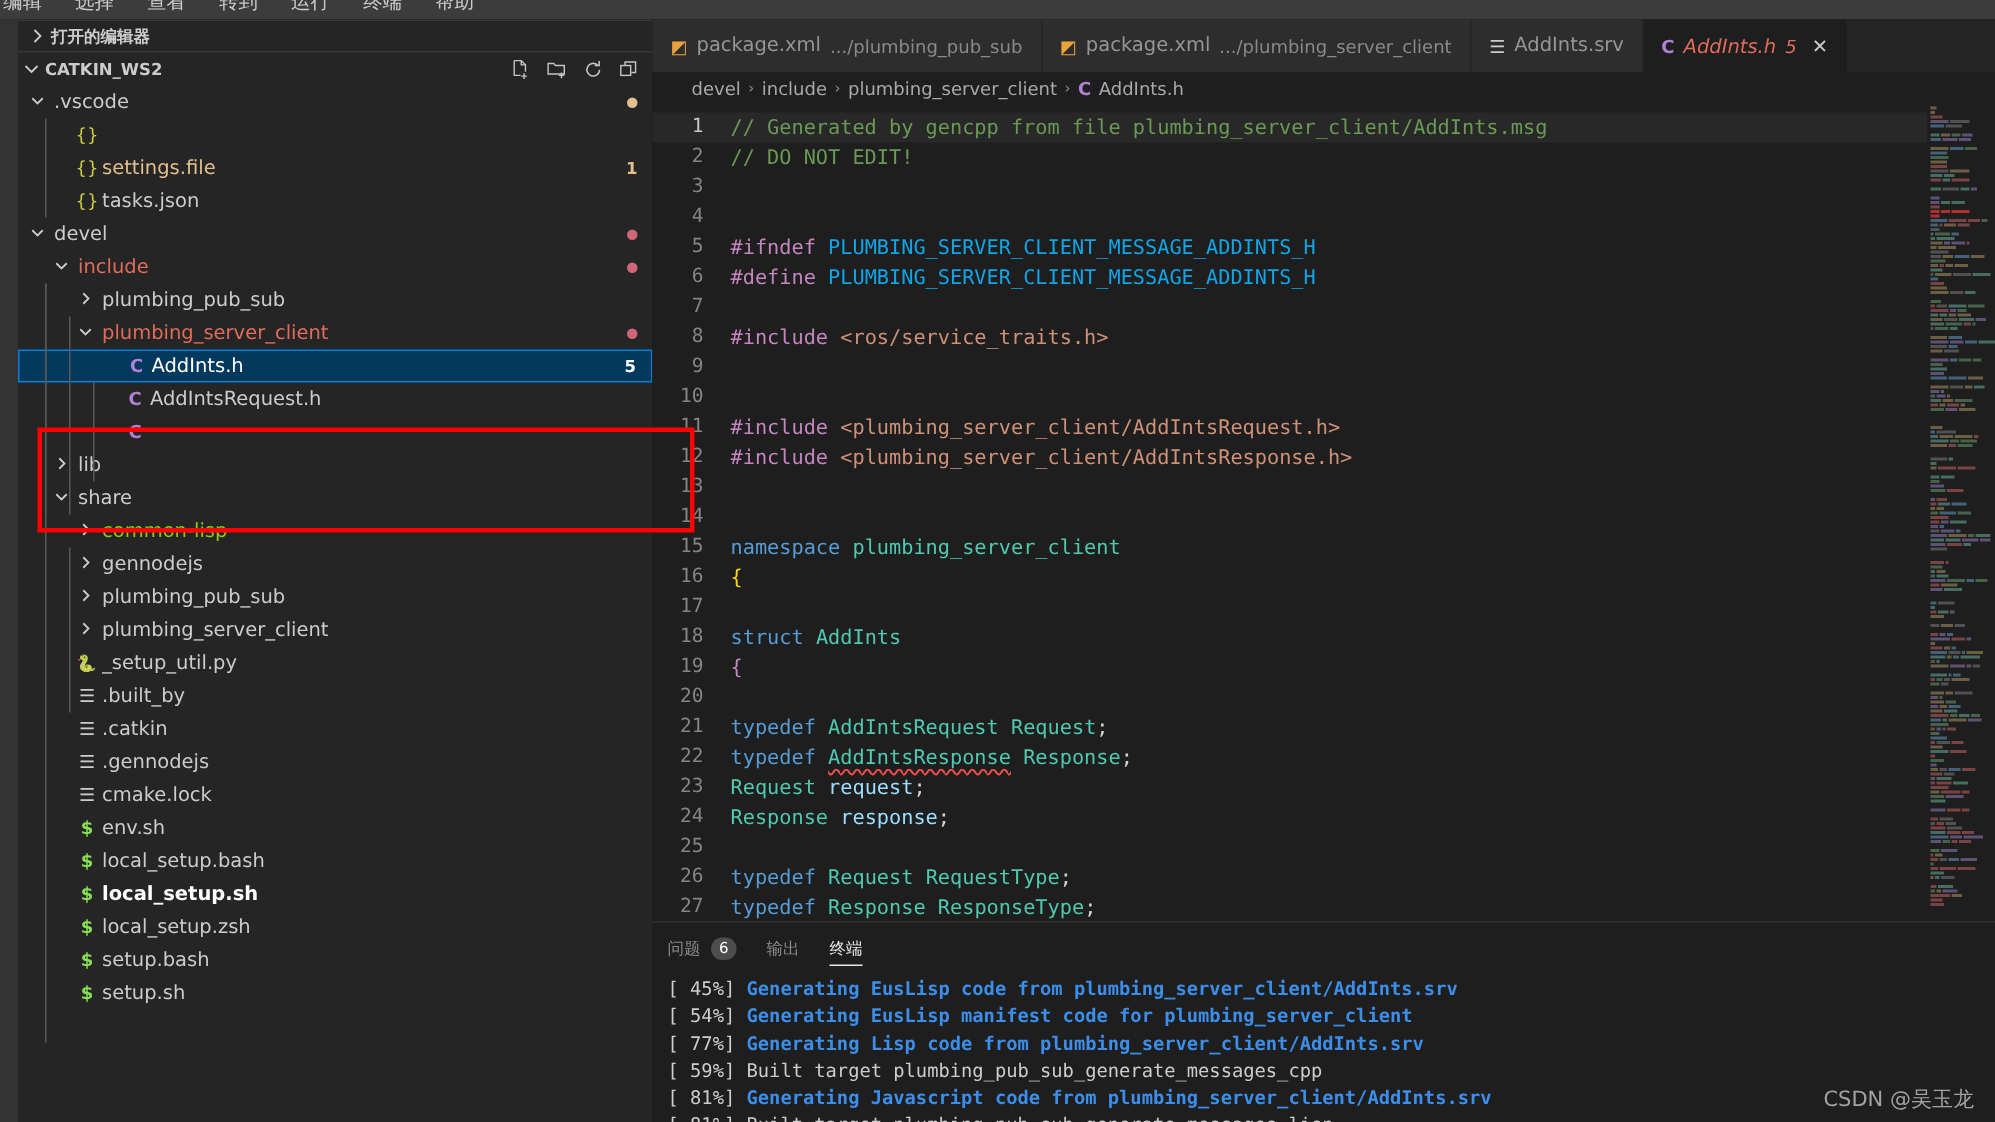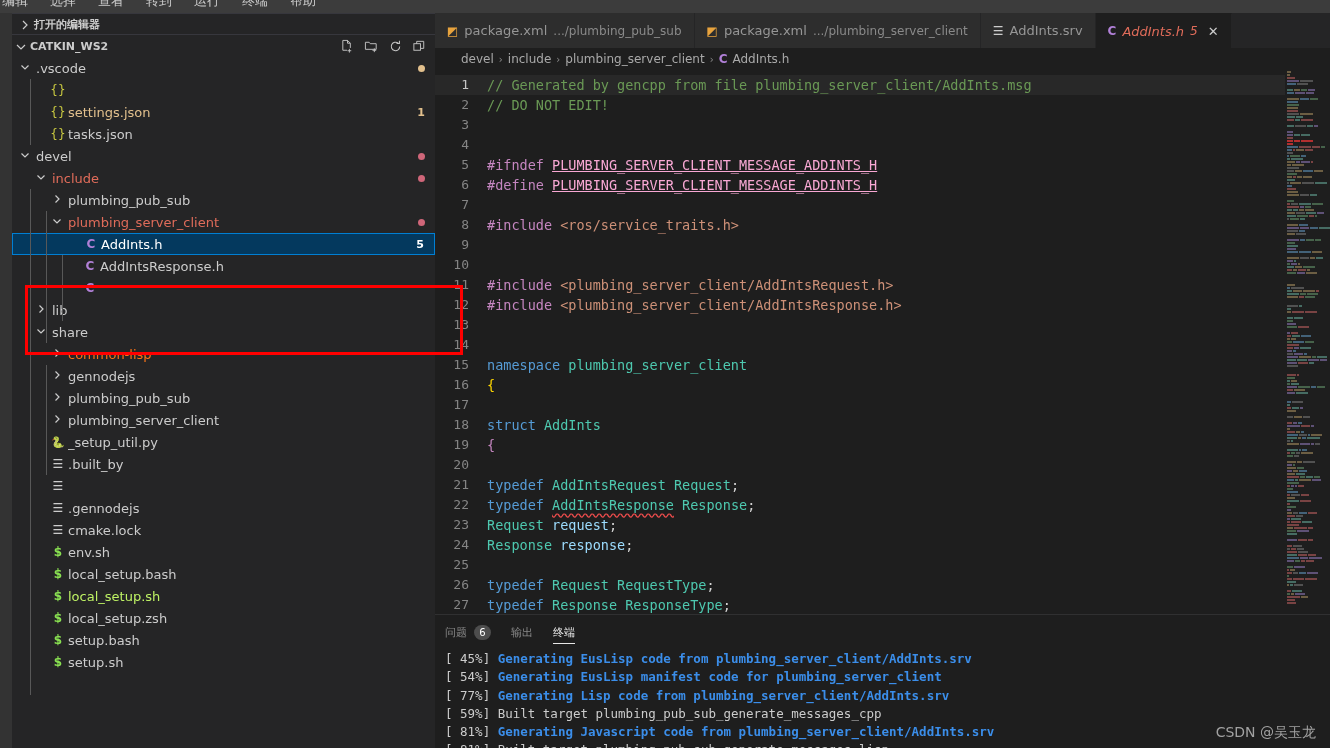--- a/index.html
+++ b/index.html
@@ -122,21 +122,21 @@
   .lnum {
     width: 52px; flex: 0 0 52px; text-align: right; padding-right: 18px;
     color: #858585; font-size: 13px;
   }
   .lnum.cur { color: #c6c6c6; }
   .ctext { flex: 1 1 auto; }
   .hl-line { background: #282828; }
 
   .t-cmt { color: #6a9955; }
   .t-pp  { color: #c586c0; }
-  .t-mac { color: #f9a8d4; text-decoration: underline; }
+  .t-mac { color: #0ea5e9; }
   .t-str { color: #ce9178; }
   .t-kw  { color: #569cd6; }
   .t-typ { color: #4ec9b0; }
   .t-var { color: #9cdcfe; }
   .t-pun { color: #d4d4d4; }
   .t-br  { color: #ffd700; }
   .squig {
     text-decoration: underline wavy #f14c4c;
     text-underline-offset: 3px;
   }
@@ -259,21 +259,21 @@
         </div>
         <div class="row">
           <span class="ind" style="width: 22px;"></span>
           <span style="width: 14px; flex: 0 0 14px;"></span>
           <span class="ficon" style="color: rgb(203, 203, 65);">{}</span>
         </div>
         <div class="row">
           <span class="ind" style="width: 22px;"></span>
           <span style="width: 14px; flex: 0 0 14px;"></span>
           <span class="ficon" style="color: rgb(203, 203, 65);">{}</span>
-          <span class="lbl" style="color: rgb(226, 192, 141);">settings.json</span>
+          <span class="lbl" style="color: rgb(226, 192, 141);">settings.file</span>
           <span class="badge" style="color: rgb(226, 192, 141);">1</span>
         </div>
         <div class="row">
           <span class="ind" style="width: 22px;"></span>
           <span style="width: 14px; flex: 0 0 14px;"></span>
           <span class="ficon" style="color: rgb(203, 203, 65);">{}</span>
           <span class="lbl" style="color: rgb(204, 204, 204);">tasks.json</span>
         </div>
         <div class="row">
           <span class="ind" style="width: 6px;"></span>
@@ -310,21 +310,21 @@
           <span class="ind" style="width: 54px;"></span>
           <span style="width: 14px; flex: 0 0 14px;"></span>
           <span class="ficon" style="color: rgb(177, 128, 215); font-weight: bold;">C</span>
           <span class="lbl" style="color: rgb(255, 255, 255);">AddInts.h</span>
           <span class="badge" style="color: rgb(255, 255, 255);">5</span>
         </div>
         <div class="row">
           <span class="ind" style="width: 54px;"></span>
           <span style="width: 14px; flex: 0 0 14px;"></span>
           <span class="ficon" style="color: rgb(177, 128, 215); font-weight: bold;">C</span>
-          <span class="lbl" style="color: rgb(204, 204, 204);">AddIntsResponse.h</span>
+          <span class="lbl" style="color: rgb(204, 204, 204);">AddIntsRequest.h</span>
         </div>
         <div class="row">
           <span class="ind" style="width: 54px;"></span>
           <span style="width: 14px; flex: 0 0 14px;"></span>
           <span class="ficon" style="color: rgb(177, 128, 215); font-weight: bold;">C</span>
         </div>
         <div class="row">
           <span class="ind" style="width: 22px;"></span>
           <span class="arrow"><svg width="10" height="10" viewBox="0 0 10 10">
               <path d="M3.5 1.5 L7 5 L3.5 8.5" stroke="#cccccc" stroke-width="1.2" fill="none"></path>
@@ -336,21 +336,21 @@
           <span class="arrow"><svg width="10" height="10" viewBox="0 0 10 10">
               <path d="M1.5 3.5 L5 7 L8.5 3.5" stroke="#cccccc" stroke-width="1.2" fill="none"></path>
             </svg></span>
           <span class="lbl" style="color: rgb(204, 204, 204); padding-left: 4px;">share</span>
         </div>
         <div class="row">
           <span class="ind" style="width: 38px;"></span>
           <span class="arrow"><svg width="10" height="10" viewBox="0 0 10 10">
               <path d="M3.5 1.5 L7 5 L3.5 8.5" stroke="#cccccc" stroke-width="1.2" fill="none"></path>
             </svg></span>
-          <span class="lbl" style="color: #f97316; padding-left: 4px;">common-lisp</span>
+          <span class="lbl" style="color: #84cc16; padding-left: 4px;">common-lisp</span>
         </div>
         <div class="row">
           <span class="ind" style="width: 38px;"></span>
           <span class="arrow"><svg width="10" height="10" viewBox="0 0 10 10">
               <path d="M3.5 1.5 L7 5 L3.5 8.5" stroke="#cccccc" stroke-width="1.2" fill="none"></path>
             </svg></span>
           <span class="lbl" style="color: rgb(204, 204, 204); padding-left: 4px;">gennodejs</span>
         </div>
         <div class="row">
           <span class="ind" style="width: 38px;"></span>
@@ -375,20 +375,21 @@
         <div class="row">
           <span class="ind" style="width: 22px;"></span>
           <span style="width: 14px; flex: 0 0 14px;"></span>
           <span class="ficon" style="color: rgb(204, 204, 204);">☰</span>
           <span class="lbl" style="color: rgb(204, 204, 204);">.built_by</span>
         </div>
         <div class="row">
           <span class="ind" style="width: 22px;"></span>
           <span style="width: 14px; flex: 0 0 14px;"></span>
           <span class="ficon" style="color: rgb(204, 204, 204);">☰</span>
+          <span class="lbl" style="color: rgb(204, 204, 204);">.catkin</span>
         </div>
         <div class="row">
           <span class="ind" style="width: 22px;"></span>
           <span style="width: 14px; flex: 0 0 14px;"></span>
           <span class="ficon" style="color: rgb(204, 204, 204);">☰</span>
           <span class="lbl" style="color: rgb(204, 204, 204);">.gennodejs</span>
         </div>
         <div class="row">
           <span class="ind" style="width: 22px;"></span>
           <span style="width: 14px; flex: 0 0 14px;"></span>
@@ -404,21 +405,21 @@
         <div class="row">
           <span class="ind" style="width: 22px;"></span>
           <span style="width: 14px; flex: 0 0 14px;"></span>
           <span class="ficon" style="color: rgb(137, 224, 81); font-weight: bold;">$</span>
           <span class="lbl" style="color: rgb(204, 204, 204);">local_setup.bash</span>
         </div>
         <div class="row">
           <span class="ind" style="width: 22px;"></span>
           <span style="width: 14px; flex: 0 0 14px;"></span>
           <span class="ficon" style="color: rgb(137, 224, 81); font-weight: bold;">$</span>
-          <span class="lbl" style="color: #bef264;">local_setup.sh</span>
+          <span class="lbl" style="color: #ffffff; font-weight: bold;">local_setup.sh</span>
         </div>
         <div class="row">
           <span class="ind" style="width: 22px;"></span>
           <span style="width: 14px; flex: 0 0 14px;"></span>
           <span class="ficon" style="color: rgb(137, 224, 81); font-weight: bold;">$</span>
           <span class="lbl" style="color: rgb(204, 204, 204);">local_setup.zsh</span>
         </div>
         <div class="row">
           <span class="ind" style="width: 22px;"></span>
           <span style="width: 14px; flex: 0 0 14px;"></span>

